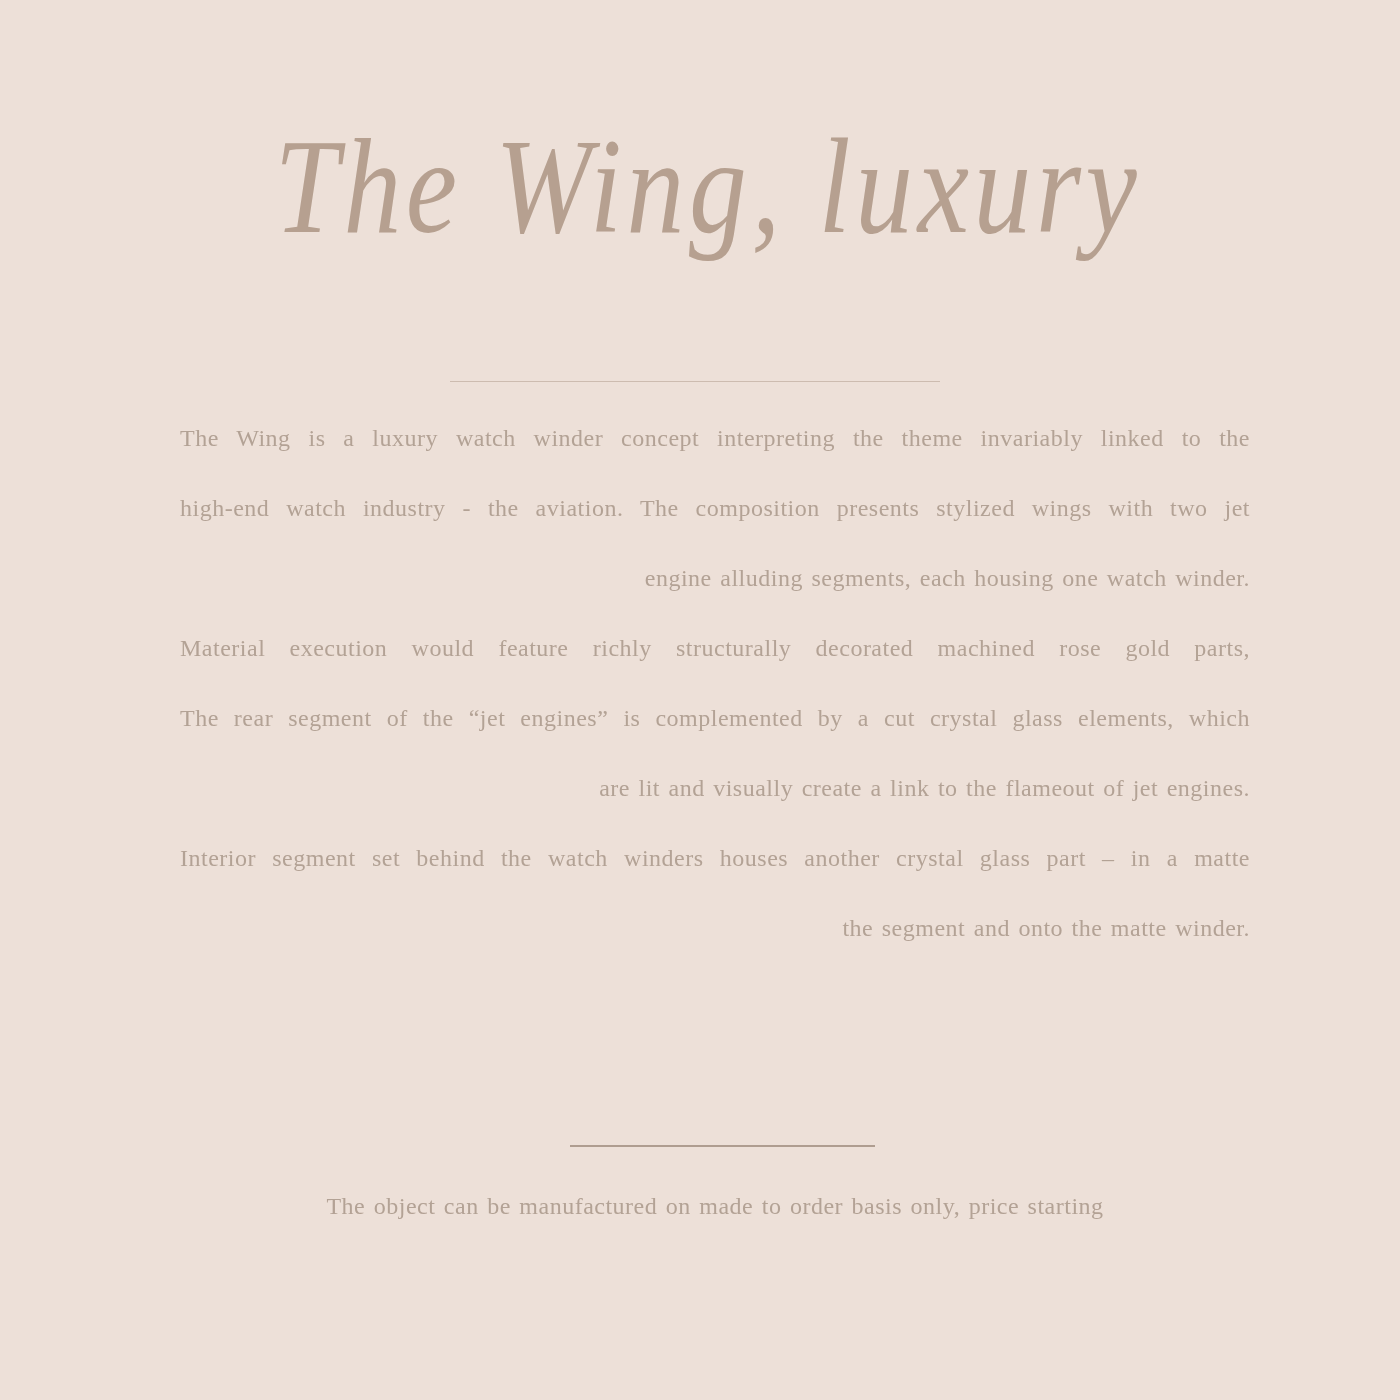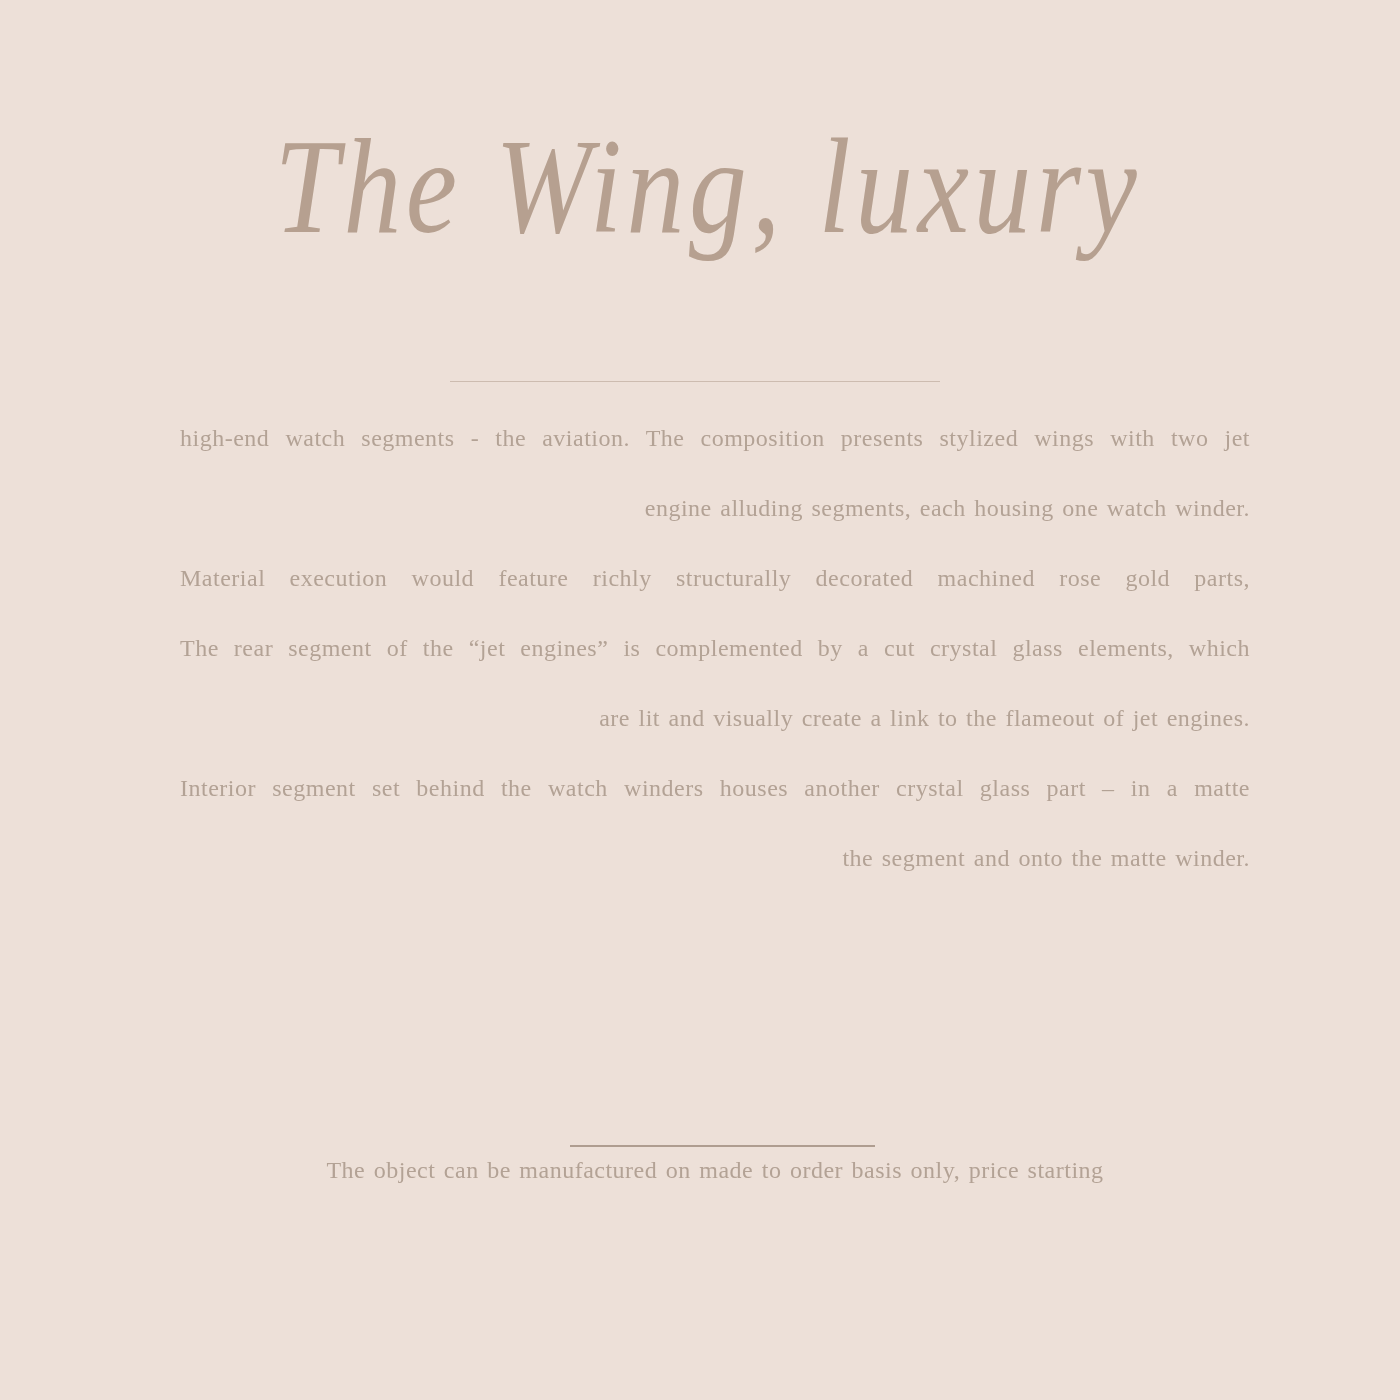--- a/index.html
+++ b/index.html
@@ -74,21 +74,21 @@
     height: 70px;
     text-align: right;
   }
   .bline.j {
     text-align: justify;
     text-align-last: justify;
   }
   
   .footer {
     position: absolute;
-    top: 1135px;
+    top: 1171px;
     left: 180px;
     width: 1070px;
     font-size: 24px;
     line-height: 70px;
     letter-spacing: 0.5px;
     word-spacing: 2px;
     text-align: center;
     color: var(--body, #B3A295);
   }
   .fline { height: 70px; white-space: nowrap; }
@@ -98,21 +98,22 @@
 
 <div class="page" style="--background: #EDE0D8; --title: #B6A090; --body: #B3A295; --divider_light: #CDBCB0; --divider_dark: #AF9D90;">
 
   <h1 class="title">
     <span class="tline"><span class="tinner">The Wing, luxury</span></span>
   </h1>
 
   <div class="divider divider-top"></div>
 
   <div class="bodytext">
-    <div class="bline j">high-end watch segments - the aviation. The composition presents stylized wings with two jet</div>
+    <div class="bline j">The Wing is a luxury watch winder concept interpreting the theme invariably linked to the</div>
+    <div class="bline j">high-end watch industry - the aviation. The composition presents stylized wings with two jet</div>
     <div class="bline">engine alluding segments, each housing one watch winder.</div>
     <div class="bline j">Material execution would feature richly structurally decorated machined rose gold parts,</div>
     <div class="bline j">The rear segment of the “jet engines” is complemented by a cut crystal glass elements, which</div>
     <div class="bline">are lit and visually create a link to the flameout of jet engines.</div>
     <div class="bline j">Interior segment set behind the watch winders houses another crystal glass part – in a matte</div>
     <div class="bline">the segment and onto the matte winder.</div>
   </div>
 
   <div class="divider divider-bottom"></div>
 

